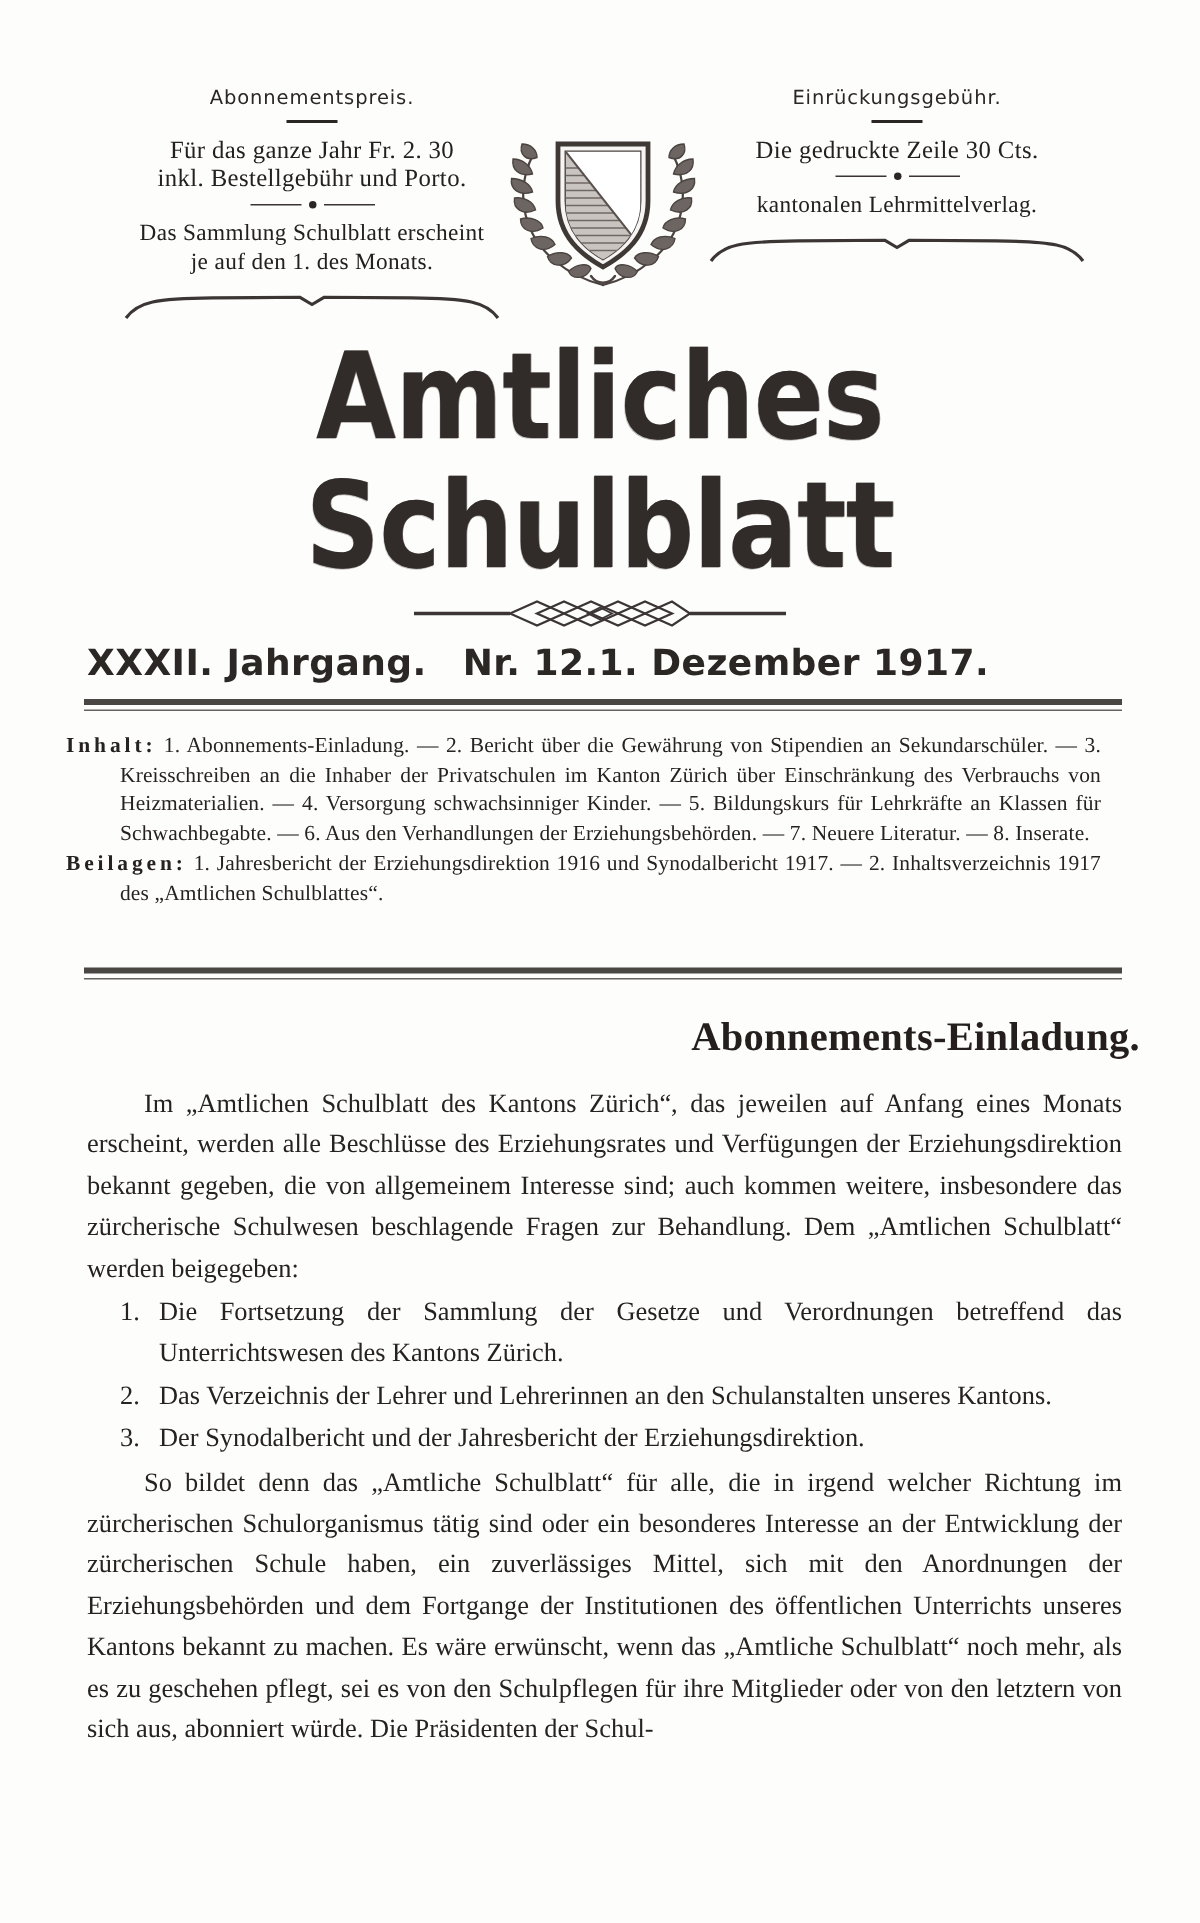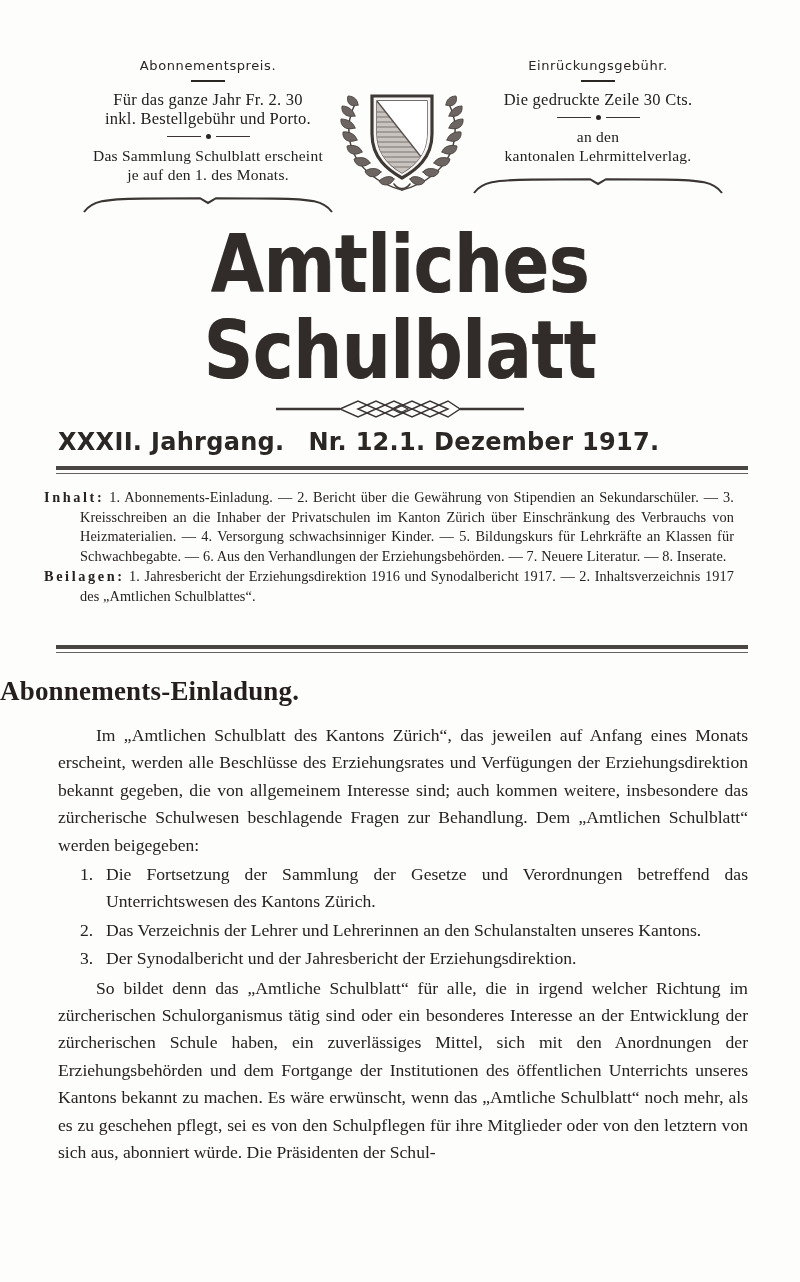--- a/index.html
+++ b/index.html
@@ -189,25 +189,26 @@
   .gesperrt {
     letter-spacing: 2.6px;
     font-weight: bold;
   }
 
   
   .article-title {
     position: absolute;
     left: 0; top: 676px;
     width: 724px;
-    text-align: left;
+    text-align: right;
     font-weight: bold;
     font-size: 27px;
     letter-spacing: 0.2px;
     color: #241f1d;
+    padding-left: 36px;
   }
 
   .body {
     position: absolute;
     left: 58px; top: 722px;
     width: 690px;
     font-size: 17.6px;
     line-height: 27.4px;
     text-align: justify;
     color: #262220;
@@ -261,21 +262,20 @@
 
     <div class="mast-col right">
       <div class="mast-head">Einrückungsgebühr.</div>
       <div class="rule-short"></div>
       <div class="mast-line">Die gedruckte Zeile 30 Cts.</div>
       <div class="orn-dot">
         <span class="seg"></span>
         <span class="dot"></span>
         <span class="seg"></span>
       </div>
-      <div class="mast-line sm">an den</div>
       <div class="mast-line sm">kantonalen Lehrmittelverlag.</div>
       <svg class="bracket" viewBox="0 0 252 18">
         <path d="M2 16 C 10 5, 22 3, 60 2.6 L118 2.2 L126 7 L134 2.2 L192 2.6 C 230 3, 242 5, 250 16" fill="none" stroke="#3b3634" stroke-width="2.1"></path>
       </svg>
     </div>
   </div>
 
   <svg class="emblem" viewBox="0 0 132 124">
     <g stroke="#4a4340" fill="none" stroke-width="1.5" stroke-linecap="round">
 

